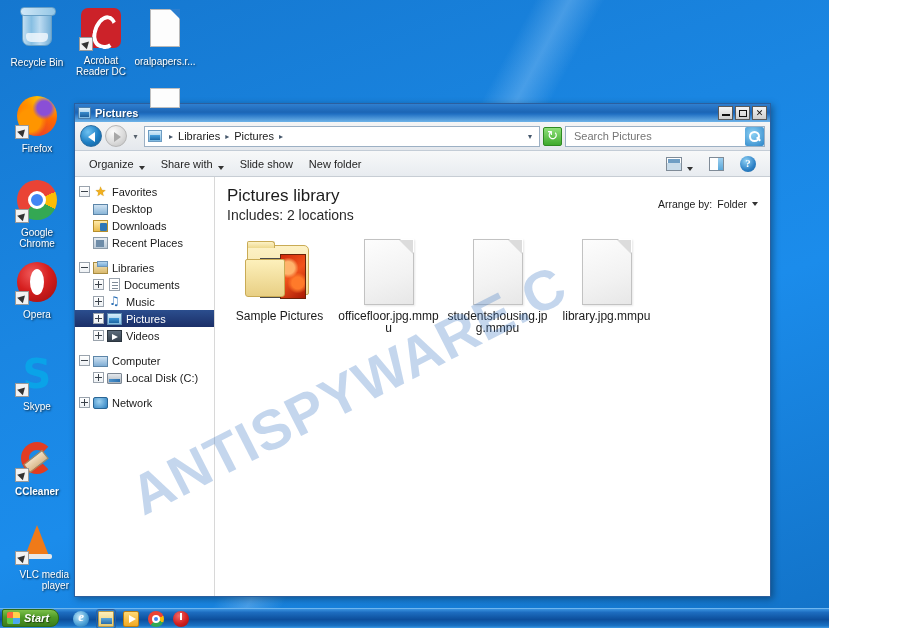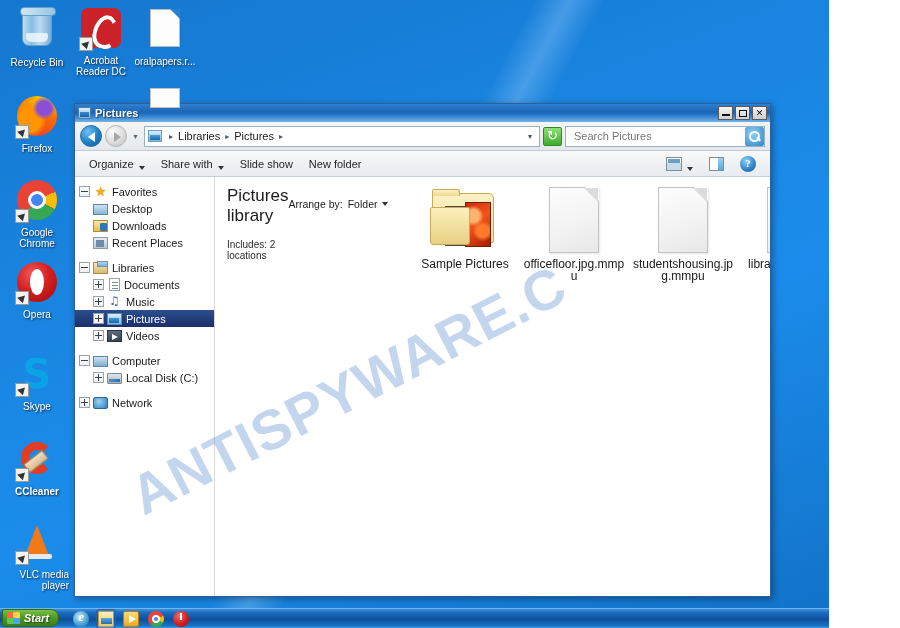--- a/index.html
+++ b/index.html
@@ -614,37 +614,37 @@
     border: 1px solid #2a6594;
     height: 12px; border-radius: 2px;
   }
 
   
   .content {
     flex: 1;
     background: #ffffff;
     position: relative;
     overflow: hidden;
-    display: flex; flex-direction: row;
+    display: flex; flex-direction: column;
   }
   .lib-header {
     padding: 9px 12px 6px 12px;
     display: flex; align-items: flex-start;
   }
   .lib-titles { flex: 1; }
   .lib-title {
     font-size: 17px;
     color: #1b1b1b;
     font-weight: normal;
     line-height: 20px;
   }
   .lib-sub {
-    font-size: 10px;
+    font-size: 14px;
     color: #2a2a2a;
-    margin-top: 13px;
+    margin-top: 1px;
   }
   .lib-sub .loc { cursor: pointer; }
   .arrange {
     display: flex; align-items: center; gap: 5px;
     font-size: 10.5px; color: #1b1b1b;
     padding-top: 12px;
     white-space: nowrap;
   }
   .arrange .val { cursor: pointer; }
   .arrange .caret {

